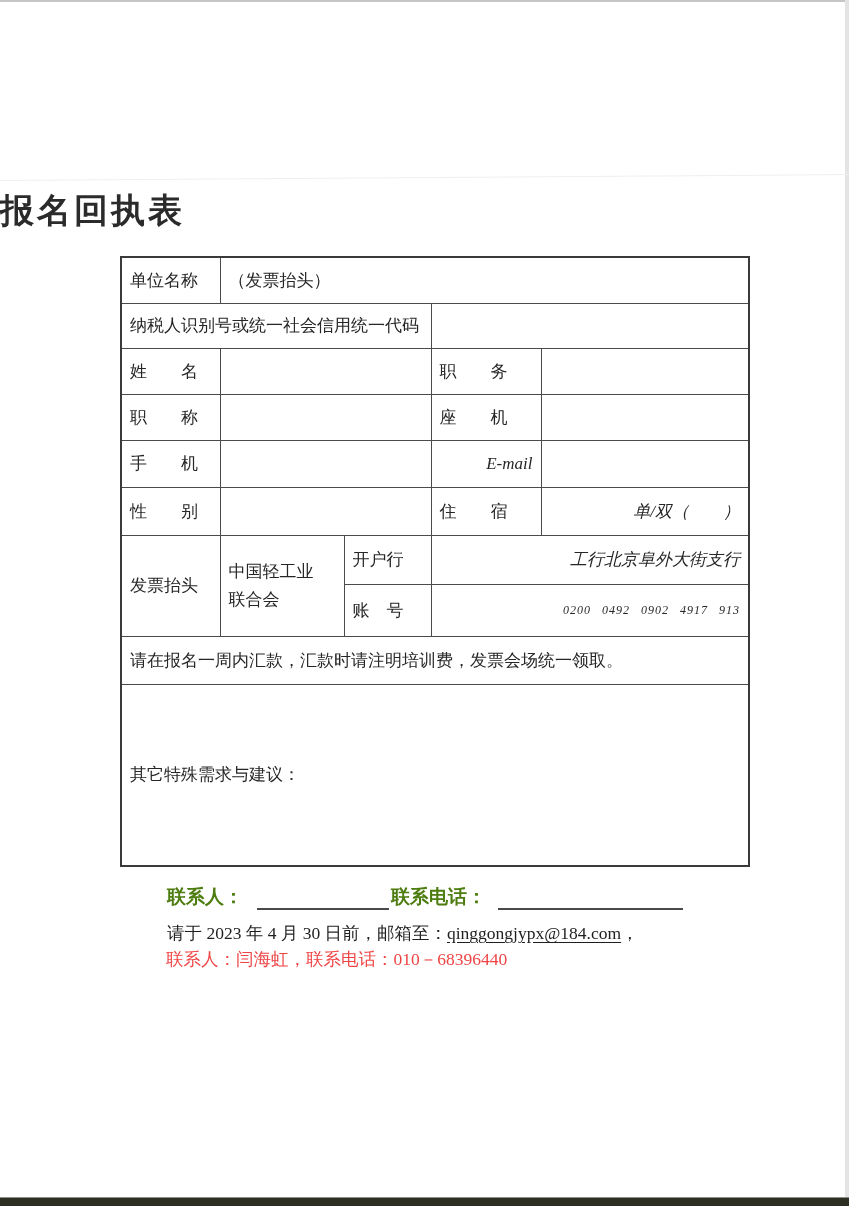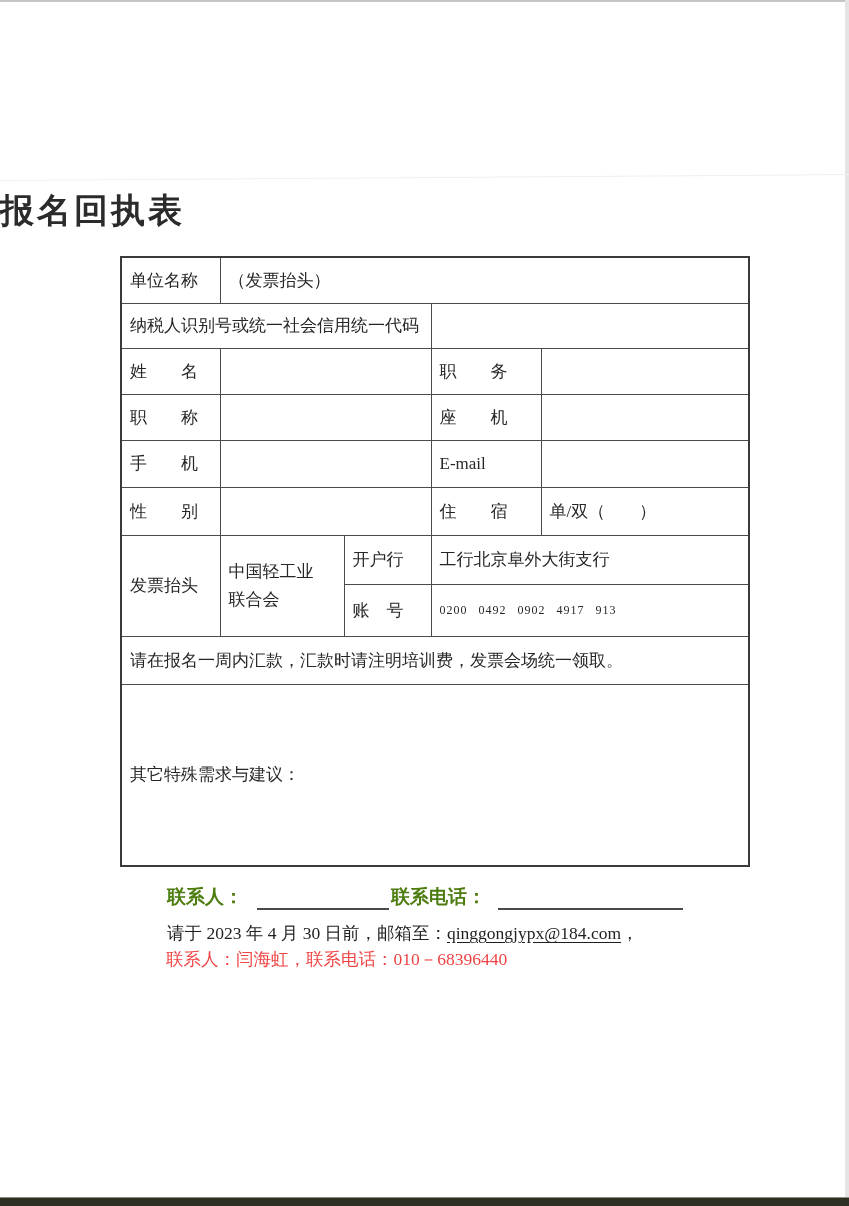--- a/index.html
+++ b/index.html
@@ -34,21 +34,21 @@
   table.form td {
     border: 1.5px solid #4a4a4a;
     vertical-align: middle;
     padding: 8px;
     overflow: hidden;
   }
   td.lab       { padding-left: 8px; }
   td.lab-c3    { padding-left: 12px; }
   td.lab-c4    { padding-left: 14px; }
   td.val-left  { padding-left: 12px; }
-  td.center    { text-align: left; }
+  td.center    { text-align: right; font-style: italic; }
   td.top-left  { vertical-align: top; padding: 7px 8px 0 8px; }
   td.org       { line-height: 1.6; }
   .acct        { letter-spacing: 1px; word-spacing: 7px; font-size: 12px; }
 
   .footer-line1 {
     position: absolute; left: 167px; top: 884px;
     font-size: 19px; font-weight: bold; color: #4d7c0f;
     white-space: nowrap;
   }
   .blank {

